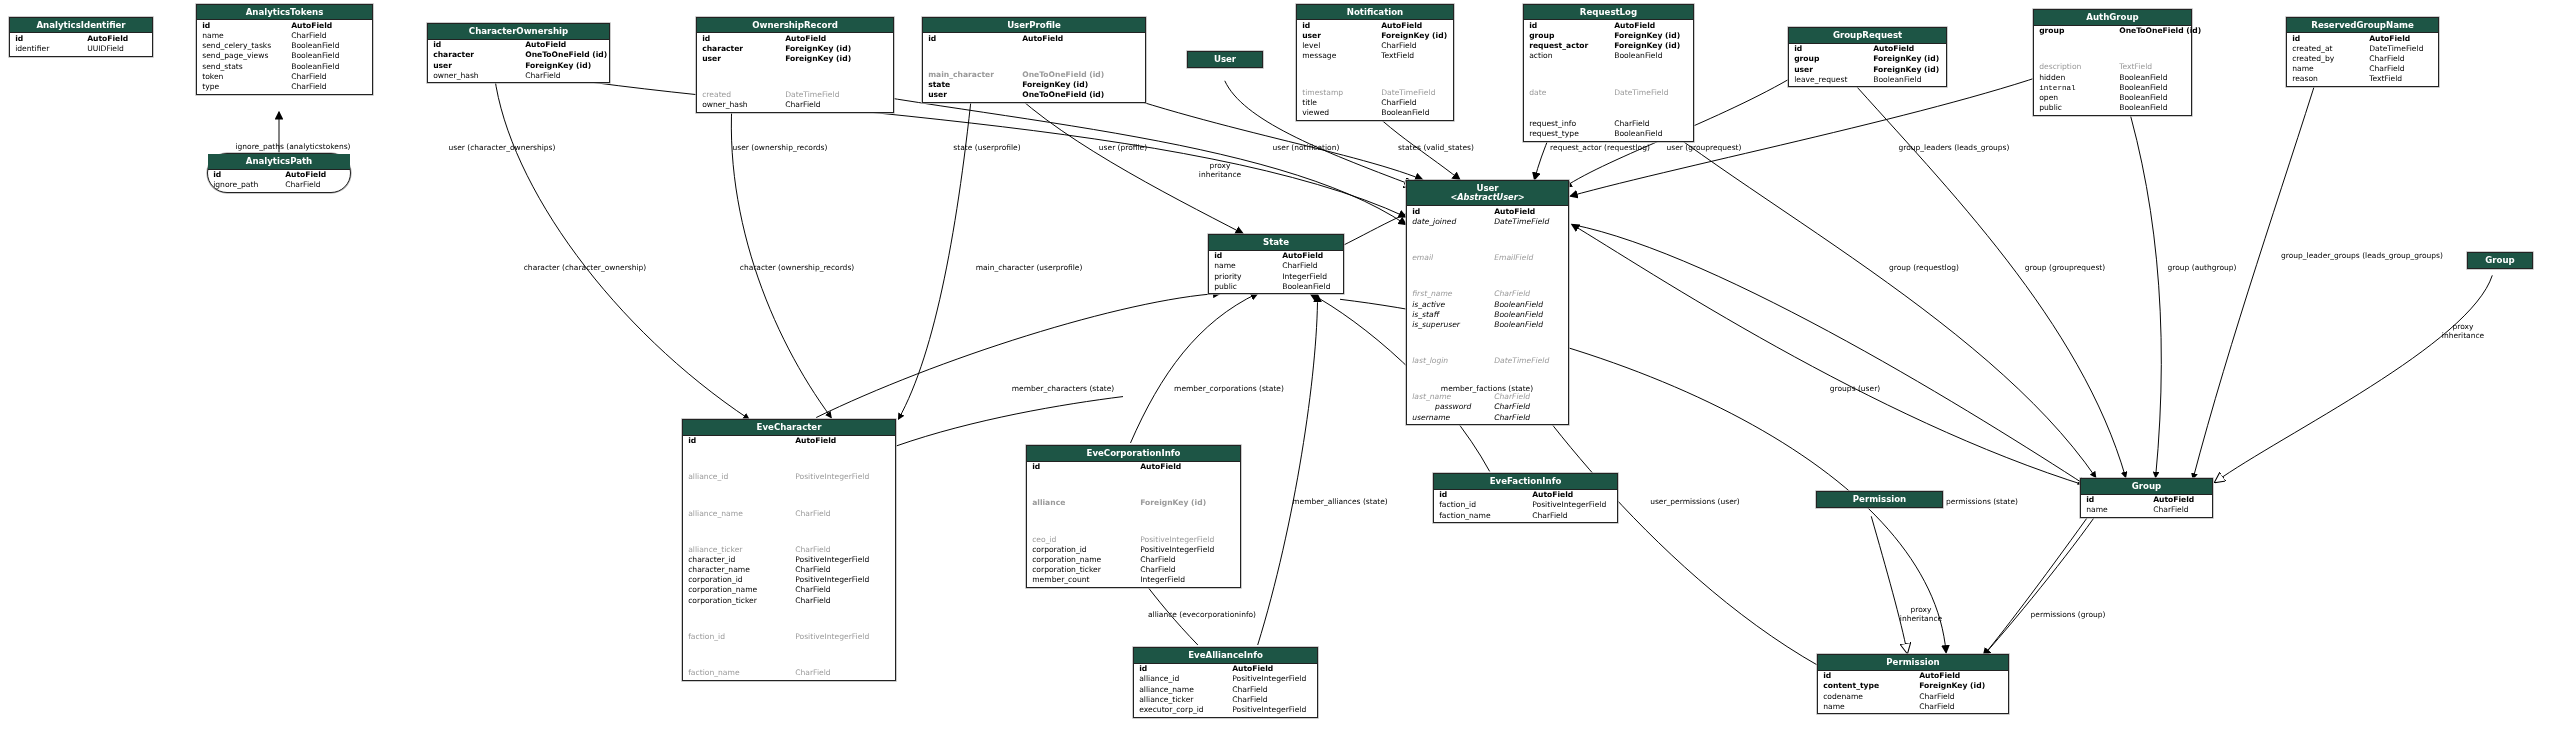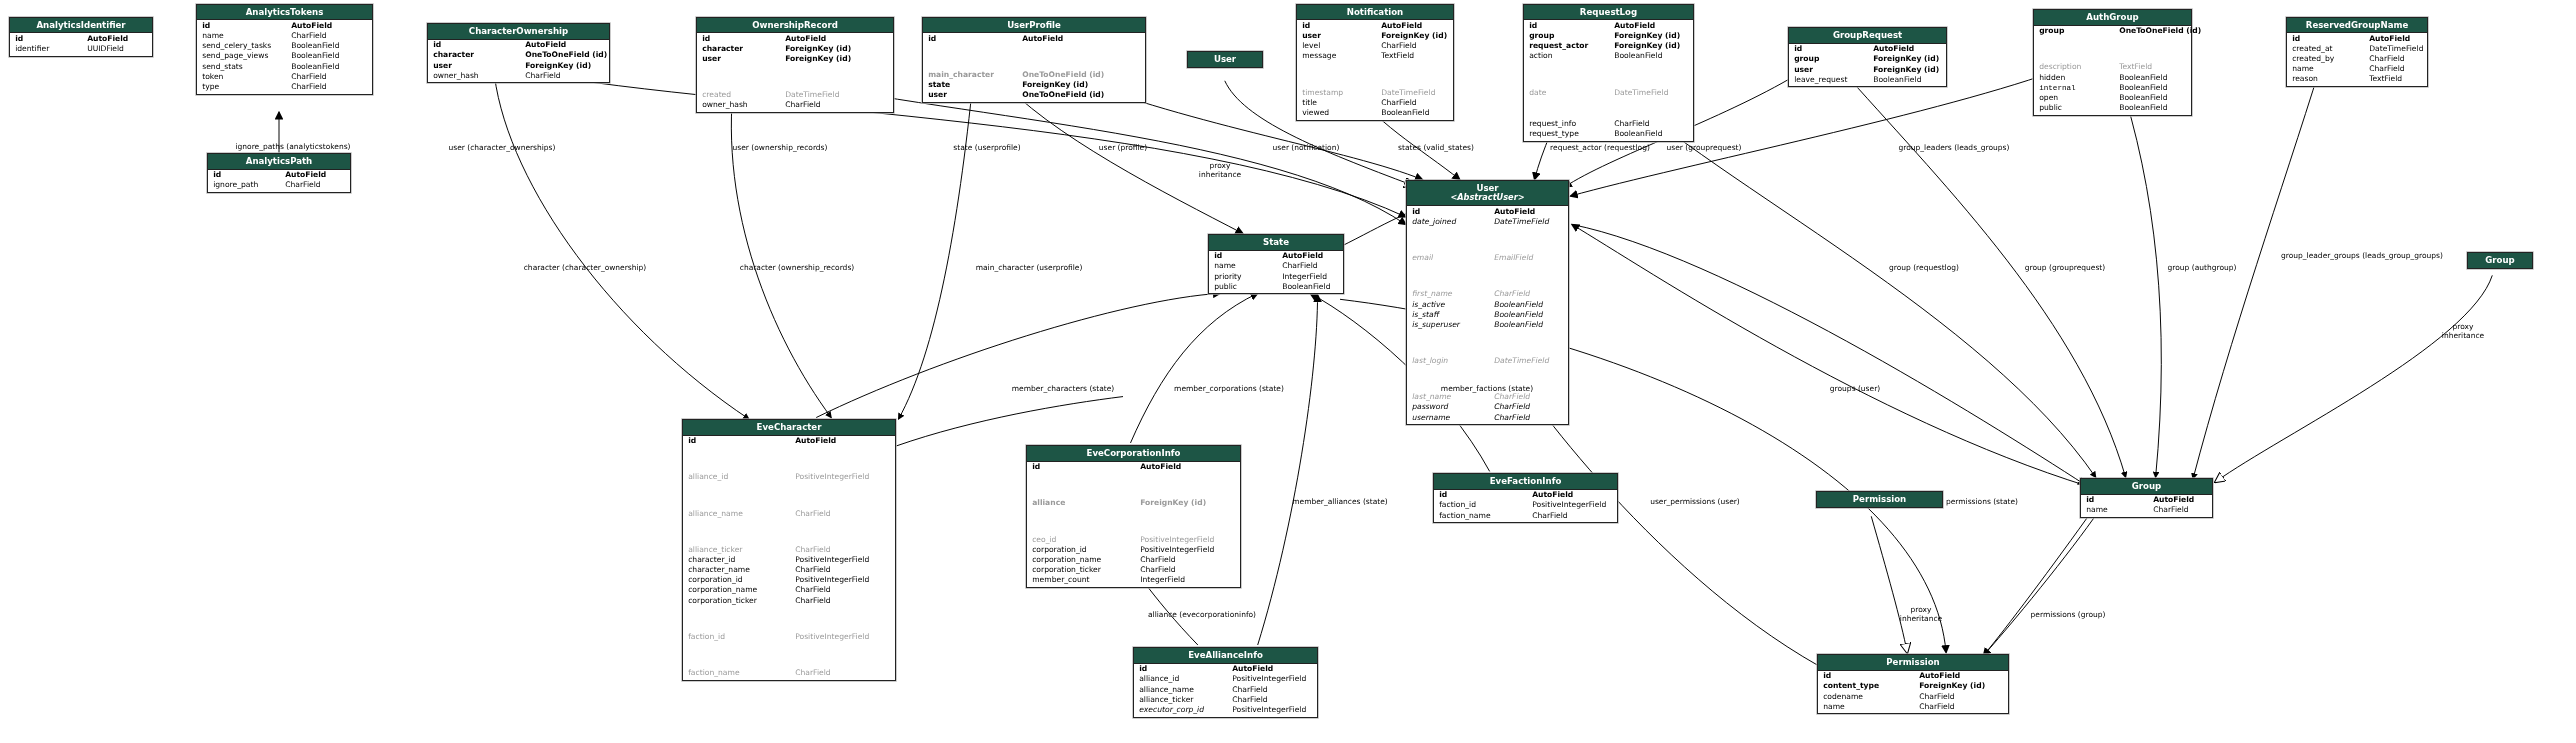--- a/index.html
+++ b/index.html
@@ -211,21 +211,21 @@
         <div class="field-row plain">
           <span class="field-name" style="width: 89px;">token</span>
           <span class="field-type">CharField</span>
         </div>
         <div class="field-row plain">
           <span class="field-name" style="width: 89px;">type</span>
           <span class="field-type">CharField</span>
         </div>
       </div>
     </div>
-    <div class="entity" style="left: 207px; top: 153px; width: 144px;">
+    <div class="entity" style="left: 207px; top: 153px; width: 144px; border-radius: 20px;">
       <div class="entity-title"><span>AnalyticsPath</span></div>
       <div class="entity-body">
         <div class="field-row pk">
           <span class="field-name" style="width: 72px;">id</span>
           <span class="field-type">AutoField</span>
         </div>
         <div class="field-row plain">
           <span class="field-name" style="width: 72px;">ignore_path</span>
           <span class="field-type">CharField</span>
         </div>
@@ -410,21 +410,21 @@
         <div class="field-row plain">
           <span class="field-name" style="width: 80px;">open</span>
           <span class="field-type">BooleanField</span>
         </div>
         <div class="field-row plain">
           <span class="field-name" style="width: 80px;">public</span>
           <span class="field-type">BooleanField</span>
         </div>
       </div>
     </div>
-    <div class="entity" style="left: 2286px; top: 16.5px; width: 142px;">
+    <div class="entity" style="left: 2286px; top: 16.5px; width: 153px;">
       <div class="entity-title"><span>ReservedGroupName</span></div>
       <div class="entity-body">
         <div class="field-row pk">
           <span class="field-name" style="width: 77px;">id</span>
           <span class="field-type">AutoField</span>
         </div>
         <div class="field-row plain">
           <span class="field-name" style="width: 77px;">created_at</span>
           <span class="field-type">DateTimeField</span>
         </div>
@@ -475,21 +475,21 @@
         </div>
         <div class="field-row dim ital">
           <span class="field-name" style="width: 82px;">last_login</span>
           <span class="field-type">DateTimeField</span>
         </div>
         <div class="field-row dim ital">
           <span class="field-name" style="width: 82px;">last_name</span>
           <span class="field-type">CharField</span>
         </div>
         <div class="field-row ital">
-          <span class="field-name" style="width: 82px;">password</span>
+          <span class="field-name" style="width: 82px; text-align: center;">password</span>
           <span class="field-type">CharField</span>
         </div>
         <div class="field-row ital">
           <span class="field-name" style="width: 82px;">username</span>
           <span class="field-type">CharField</span>
         </div>
       </div>
     </div>
     <div class="entity" style="left: 1208px; top: 234px; width: 136px;">
       <div class="entity-title"><span>State</span></div>
@@ -643,21 +643,21 @@
         </div>
         <div class="field-row plain">
           <span class="field-name" style="width: 93px;">alliance_name</span>
           <span class="field-type">CharField</span>
         </div>
         <div class="field-row plain">
           <span class="field-name" style="width: 93px;">alliance_ticker</span>
           <span class="field-type">CharField</span>
         </div>
         <div class="field-row plain">
-          <span class="field-name" style="width: 93px; font-style: italic;">executor_corp_id</span>
+          <span class="field-name" style="width: 93px;">executor_corp_id</span>
           <span class="field-type">PositiveIntegerField</span>
         </div>
       </div>
     </div>
     <div class="entity" style="left: 1817px; top: 654px; width: 192px;">
       <div class="entity-title"><span>Permission</span></div>
       <div class="entity-body">
         <div class="field-row pk">
           <span class="field-name" style="width: 96px;">id</span>
           <span class="field-type">AutoField</span>

